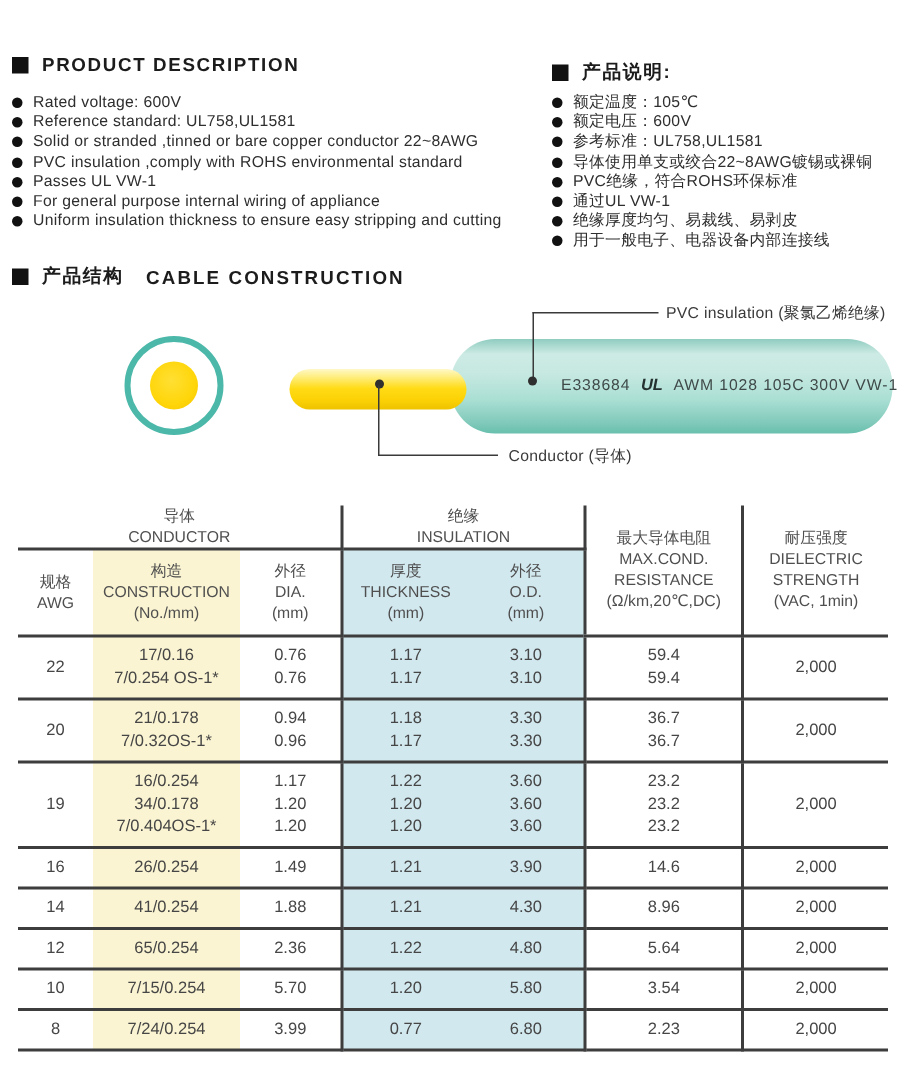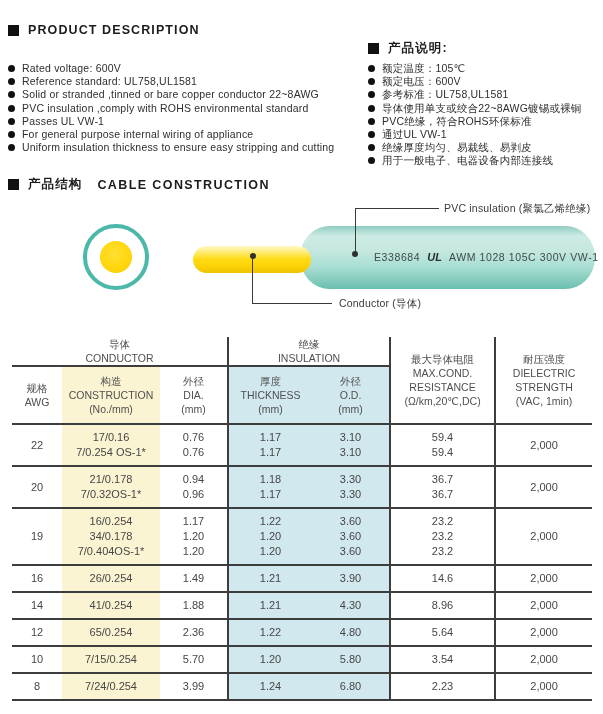--- a/index.html
+++ b/index.html
@@ -6,21 +6,21 @@
   body{
     width:603px;height:714px;position:relative;background:#ffffff;
     font-family:"Liberation Sans","DejaVu Sans",sans-serif;color:#4a4a4a;
     overflow:hidden;
   }
   
   .sec-title{position:absolute;display:flex;align-items:center;gap:9px;
     font-size:12.5px;letter-spacing:1.1px;color:#1c1c1c;font-weight:bold;}
   .sec-square{width:11px;height:11px;background:#111;flex:none;}
   .sec-title .en-sub{letter-spacing:1.4px;margin-left:6px;}
-  #desc-title{left:8px;top:23px;}
+  #desc-title{left:8px;top:36px;}
   #notes-title{left:368px;top:40px;}
   #construction-title{left:8px;top:176px;}
   
   ul.bullets{position:absolute;margin:0;padding:0;list-style:none;}
   #desc-list{left:8px;top:62px;width:352px;}
   #notes-list{left:368px;top:62px;width:232px;}
   ul.bullets li{display:flex;gap:7px;font-size:10.5px;line-height:13.2px;
     color:#2e2e2e;letter-spacing:0.2px;align-items:flex-start;}
   ul.bullets .dot{width:7px;height:7px;border-radius:50%;background:#111;flex:none;margin-top:3px;}
   
@@ -427,21 +427,21 @@
         <td class="bb cellstack">
           <div>8</div>
         </td>
         <td class="bb cellstack bg-yellow">
           <div>7/24/0.254</div>
         </td>
         <td class="bb cellstack br">
           <div>3.99</div>
         </td>
         <td class="bb cellstack bg-blue">
-          <div>1.24</div>
+          <div>0.77</div>
         </td>
         <td class="bb cellstack bg-blue br">
           <div>6.80</div>
         </td>
         <td class="bb cellstack br">
           <div>2.23</div>
         </td>
         <td class="bb cellstack">
           <div>2,000</div>
         </td>

